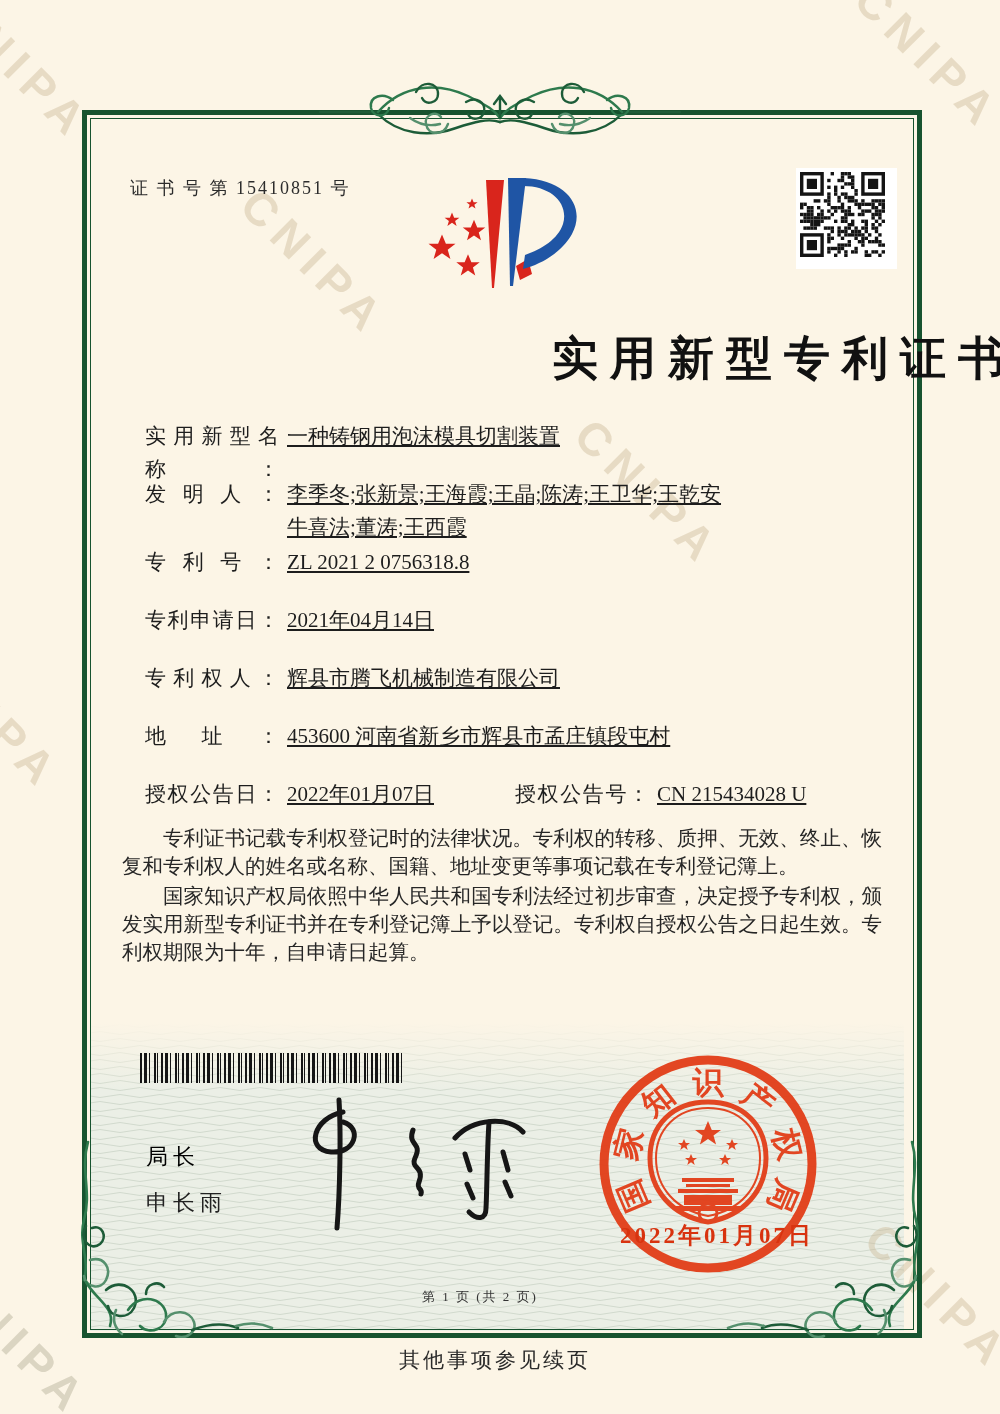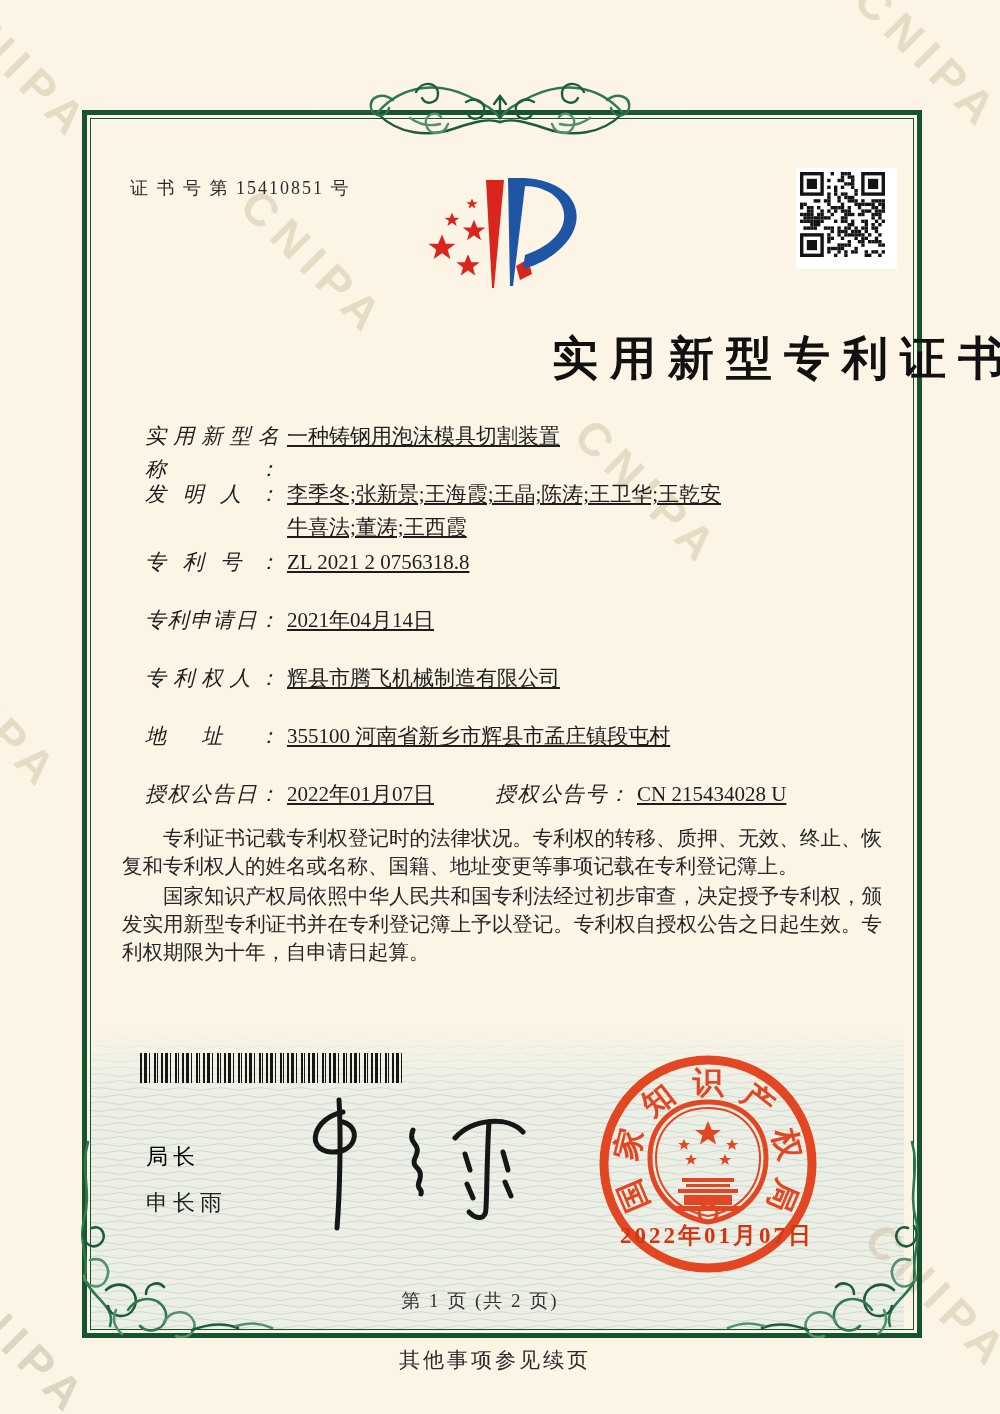--- a/index.html
+++ b/index.html
@@ -28,24 +28,24 @@
 
   
   #cert-no{position:absolute;left:130px;top:176px;font-size:18px;letter-spacing:2px;color:#2c2c2c;z-index:3;}
   #logo{position:absolute;left:420px;top:156px;z-index:3;}
   #qr{position:absolute;left:796px;top:168px;width:93px;height:93px;background:#fff;padding:4px;z-index:3;}
   #title{position:absolute;left:16px;top:300px;width:1000px;text-align:right;font-size:46px;
       font-weight:bold;letter-spacing:12px;color:#111;z-index:3;margin-top:28px;}
 
   
   .frow{position:absolute;left:145px;width:740px;font-size:21px;color:#1d1d1d;z-index:3;}
-  .flabel{display:inline-block;width:134px;text-align:justify;text-align-last:justify;vertical-align:top;font-style:italic;}
+  .flabel{display:inline-block;width:134px;text-align:justify;text-align-last:justify;vertical-align:top;}
   .fvalue{display:inline-block;margin-left:8px;vertical-align:top;white-space:pre-line;line-height:33px;text-decoration:underline;}
   .frow{line-height:33px;}
-  .fpair2{position:absolute;left:350px;top:0;}
+  .fpair2{position:absolute;left:370px;top:0;}
 
   
   #body-text{position:absolute;left:122px;top:824px;width:760px;z-index:3;
       font-size:20.5px;line-height:28px;text-align:justify;color:#262626;}
   #body-text p{margin:0 0 2px 0;text-indent:2em;}
 
   
   #barcode{position:absolute;left:140px;top:1053px;width:262px;height:30px;z-index:3;
       background:repeating-linear-gradient(90deg,
         #151515 0 2px,rgba(0,0,0,0) 2px 4px,
@@ -60,21 +60,21 @@
   #officer-name{position:absolute;left:146px;top:1188px;font-family:"Liberation Sans","DejaVu Sans",sans-serif;
       font-size:22px;letter-spacing:5px;color:#222;z-index:3;}
   #signature{position:absolute;left:265px;top:1092px;z-index:4;}
 
   
   #seal{position:absolute;left:594px;top:1050px;z-index:4;opacity:.93;}
   #seal-date{position:absolute;left:620px;top:1220px;font-size:23px;font-weight:bold;
       color:#d8330f;letter-spacing:3px;z-index:5;}
 
   
-  #page-info{position:absolute;left:0;top:1288px;width:960px;text-align:center;font-size:19px;
+  #page-info{position:absolute;left:0;top:1288px;width:960px;text-align:center;font-size:13px;
       letter-spacing:2px;color:#333;z-index:3;}
   #continuation{position:absolute;left:0;top:1346px;width:950px;text-align:center;font-size:21px;
       letter-spacing:3px;color:#2a2a2a;z-index:3;padding-left:20px;}
 </style>
 </head>
 <body>
 
 <div id="page">
 
   <div class="wm" style="left:-28px;top:-18px;">CNIPA</div>
@@ -451,21 +451,21 @@
   <div class="frow" style="top:546px;">
     <span class="flabel">专利号：</span><span class="fvalue">ZL 2021 2 0756318.8</span>
   </div>
   <div class="frow" style="top:604px;">
     <span class="flabel">专利申请日：</span><span class="fvalue">2021年04月14日</span>
   </div>
   <div class="frow" style="top:662px;">
     <span class="flabel">专利权人：</span><span class="fvalue">辉县市腾飞机械制造有限公司</span>
   </div>
   <div class="frow" style="top:720px;">
-    <span class="flabel">地址：</span><span class="fvalue">355100  河南省新乡市辉县市孟庄镇段屯村</span>
+    <span class="flabel">地址：</span><span class="fvalue">453600  河南省新乡市辉县市孟庄镇段屯村</span>
   </div>
   <div class="frow" style="top:778px;">
     <span class="flabel">授权公告日：</span><span class="fvalue">2022年01月07日</span>
     <span class="fpair2">
       <span class="flabel">授权公告号：</span><span class="fvalue">CN 215434028 U</span>
     </span>
   </div>
 
   <div id="body-text">
     <p>专利证书记载专利权登记时的法律状况。专利权的转移、质押、无效、终止、恢复和专利权人的姓名或名称、国籍、地址变更等事项记载在专利登记簿上。</p>

